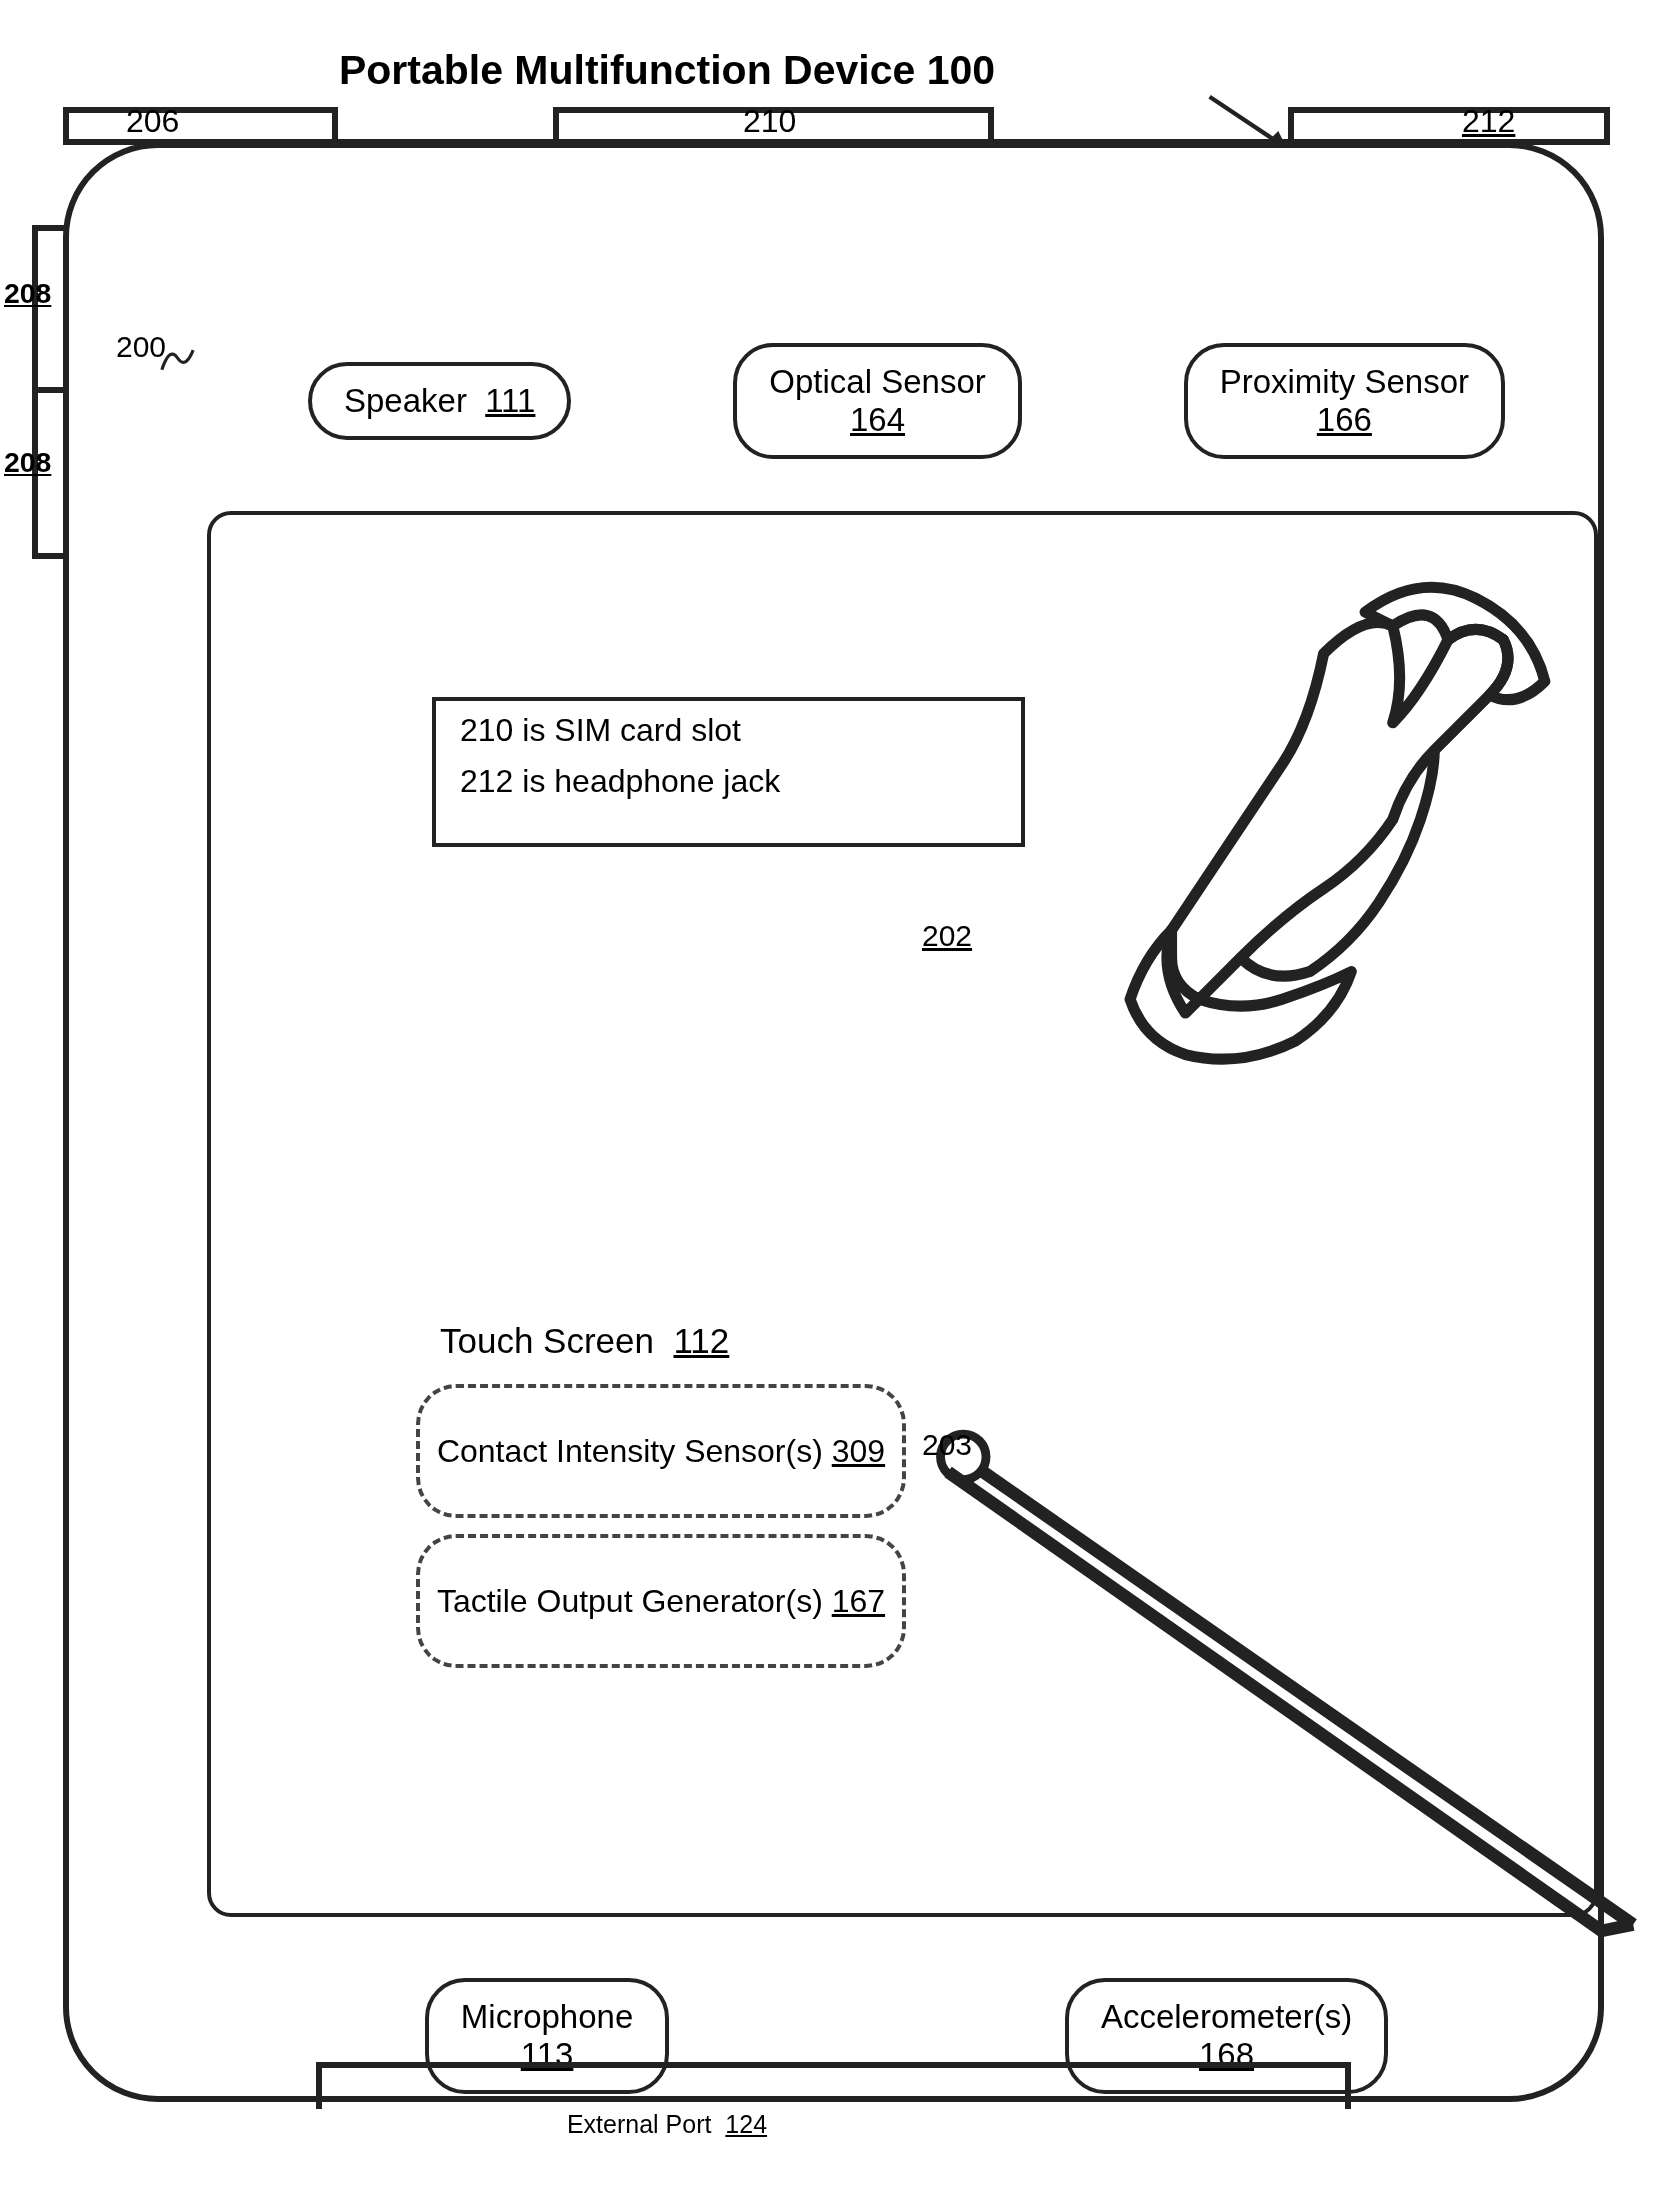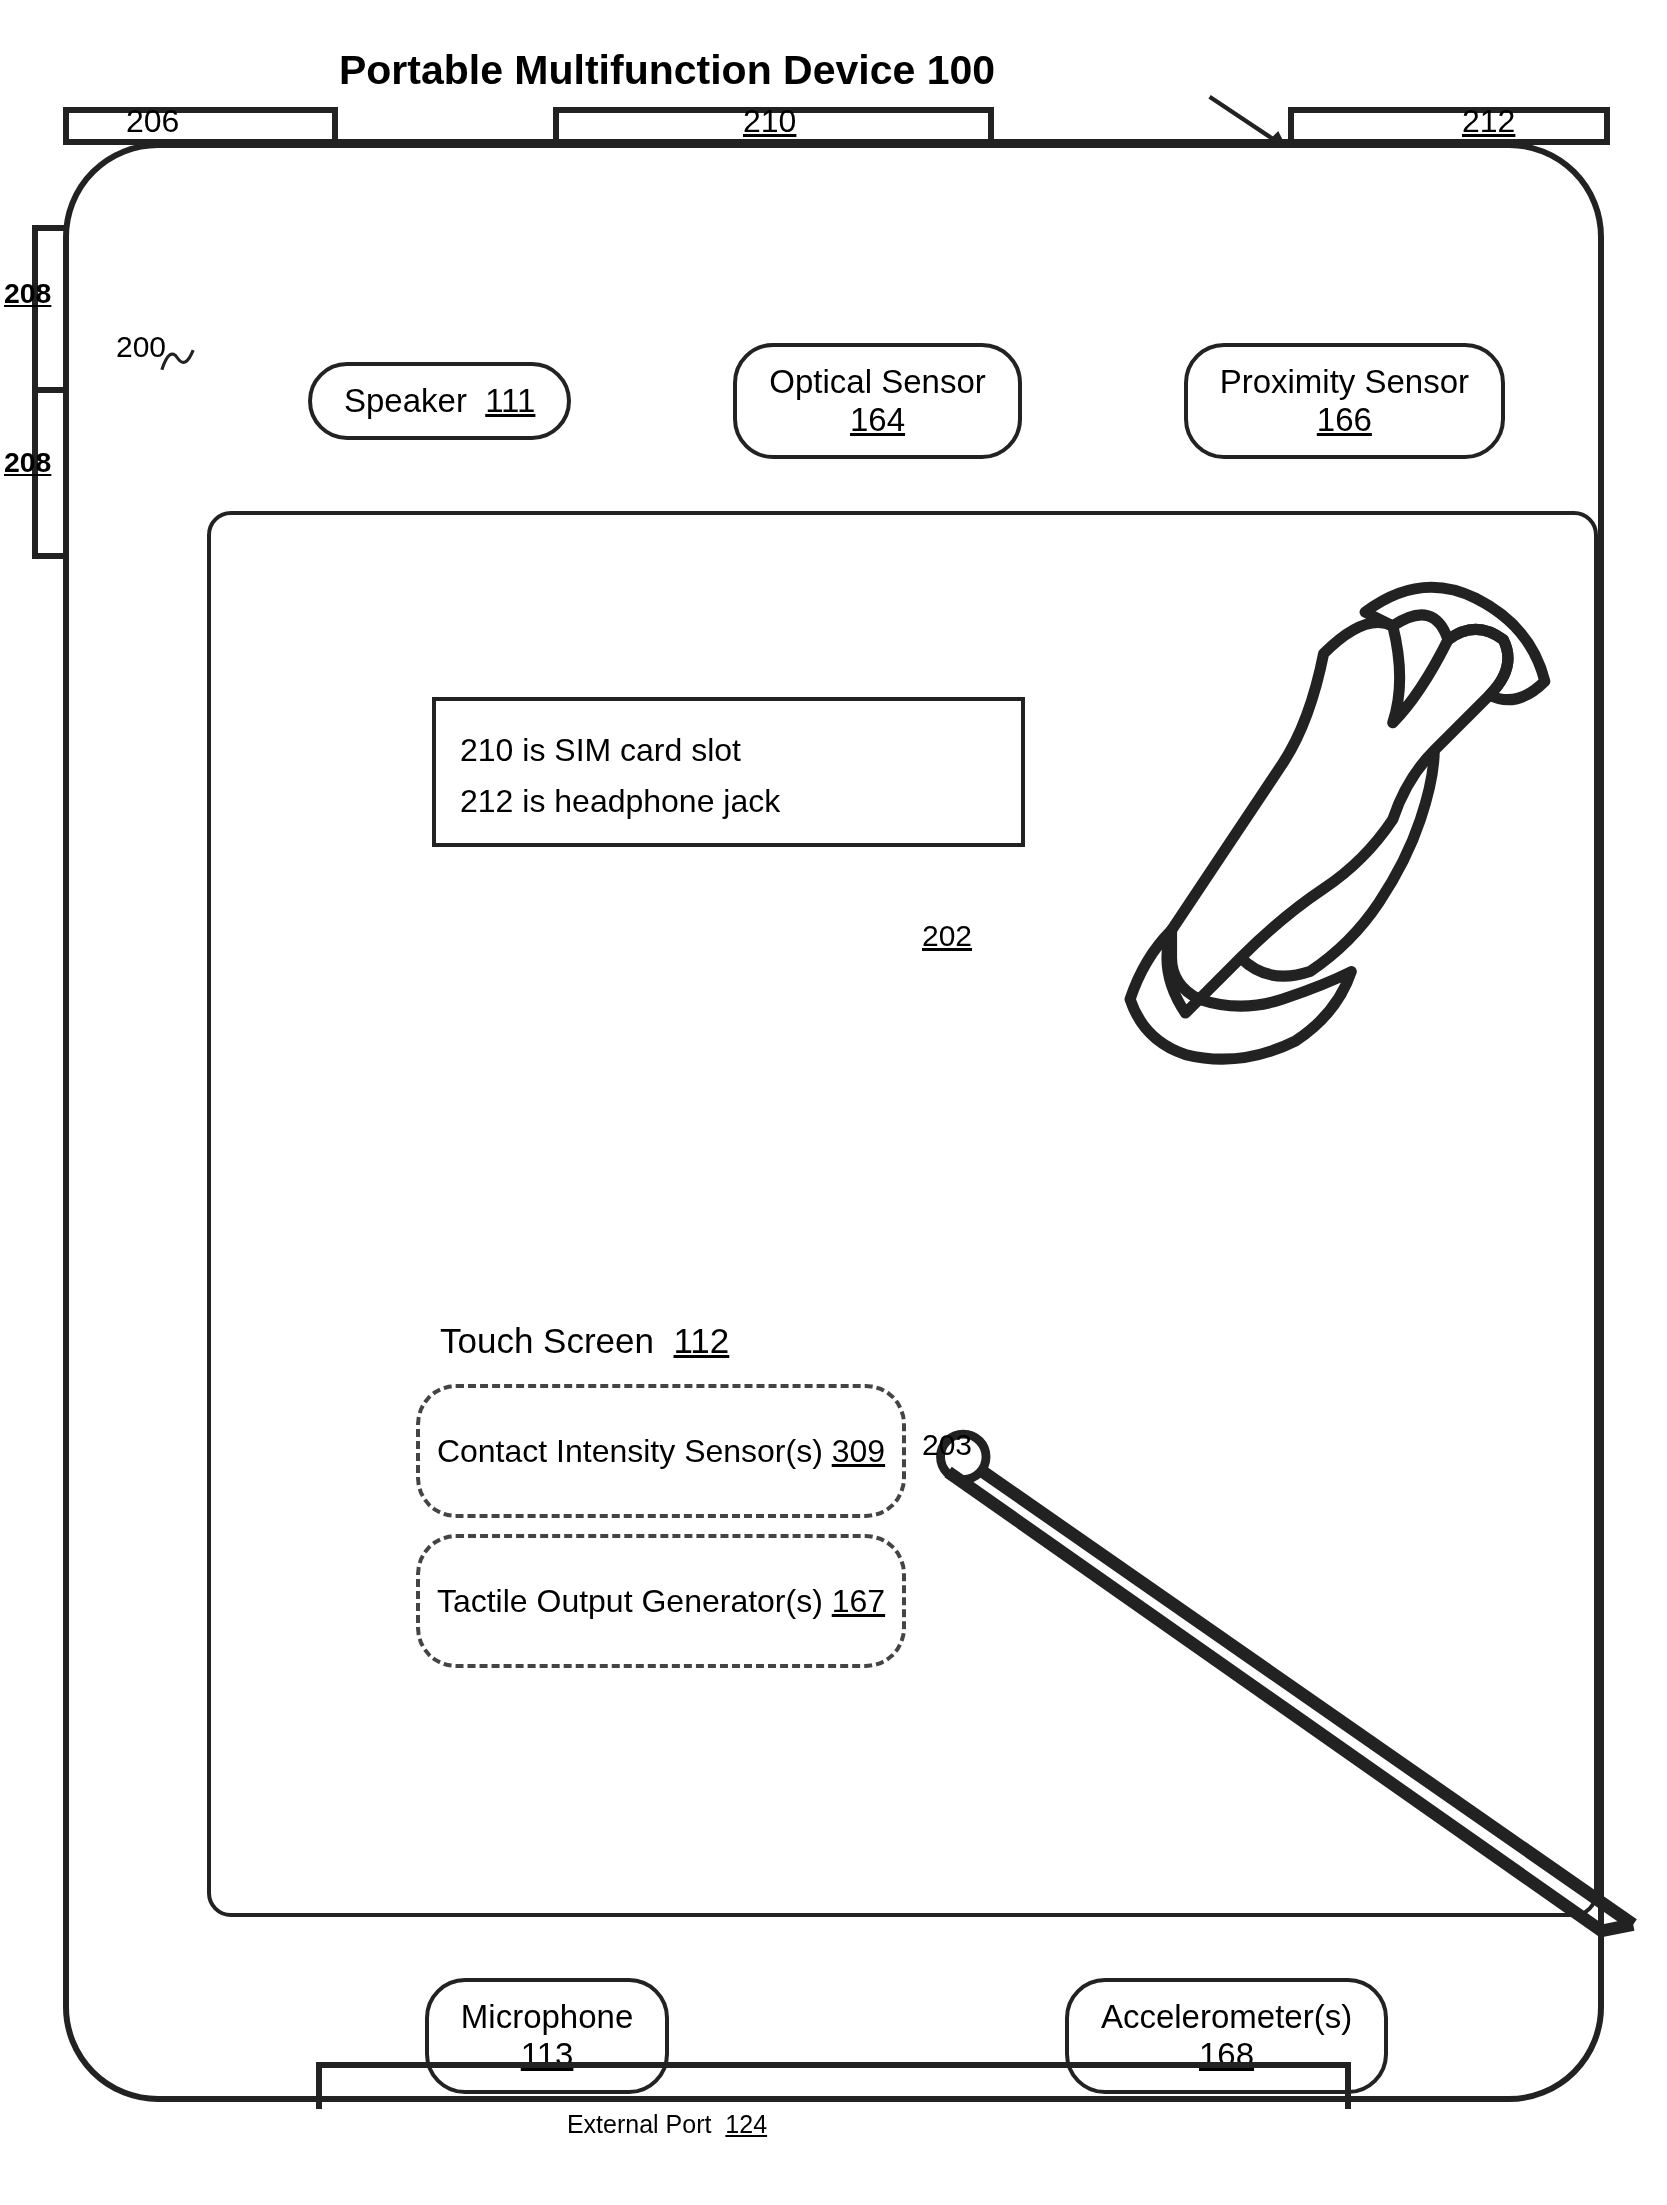--- a/index.html
+++ b/index.html
@@ -44,21 +44,20 @@
       position: absolute;
       top: 103px;
       left: 126px;
       font-size: 32px;
     }
     .bracket-210 {
       position: absolute;
       top: 103px;
       left: 743px;
       font-size: 32px;
-      text-decoration: underline;
     }
     .bracket-212 {
       position: absolute;
       top: 103px;
       left: 1462px;
       font-size: 32px;
       text-decoration: underline;
     }
 
     
@@ -108,21 +107,21 @@
 
     
     .info-box {
       position: absolute;
       top: 182px;
       left: 221px;
       width: 593px;
       height: 150px;
       border: 4px solid #222;
       font-size: 32px;
-      padding: 24px 24px;
+      padding: 4px 24px;
       line-height: 1.6;
     }
 
     
     .touchscreen-label {
       position: absolute;
       top: 806px;
       left: 229px;
       font-size: 35px;
     }

